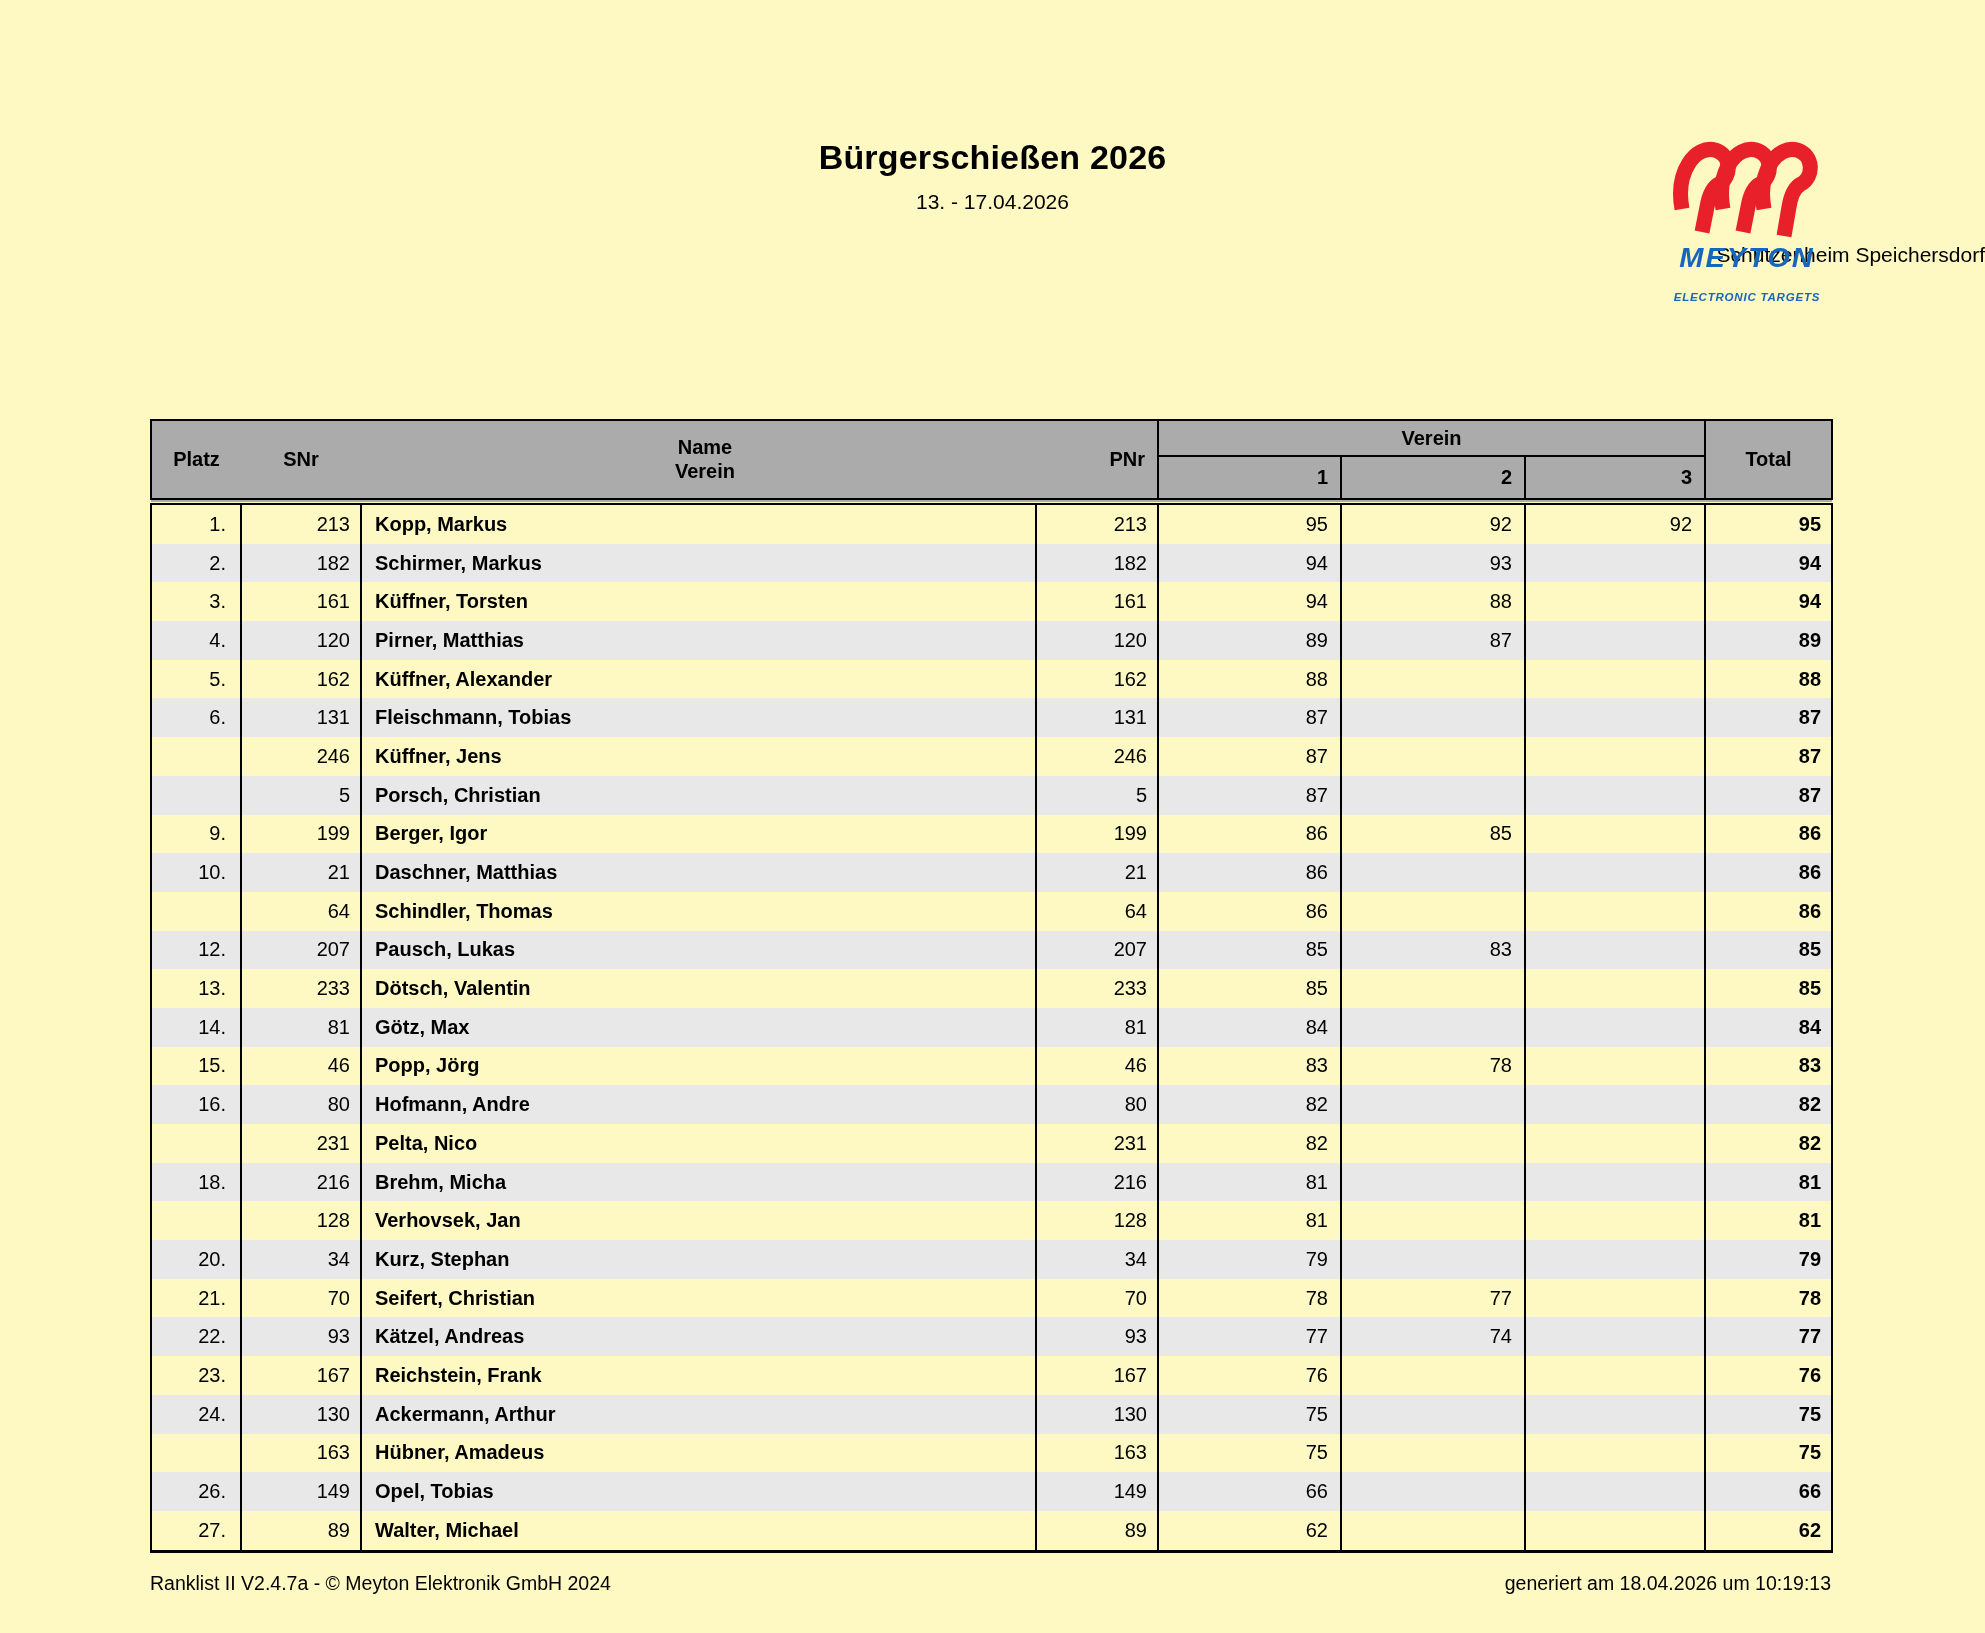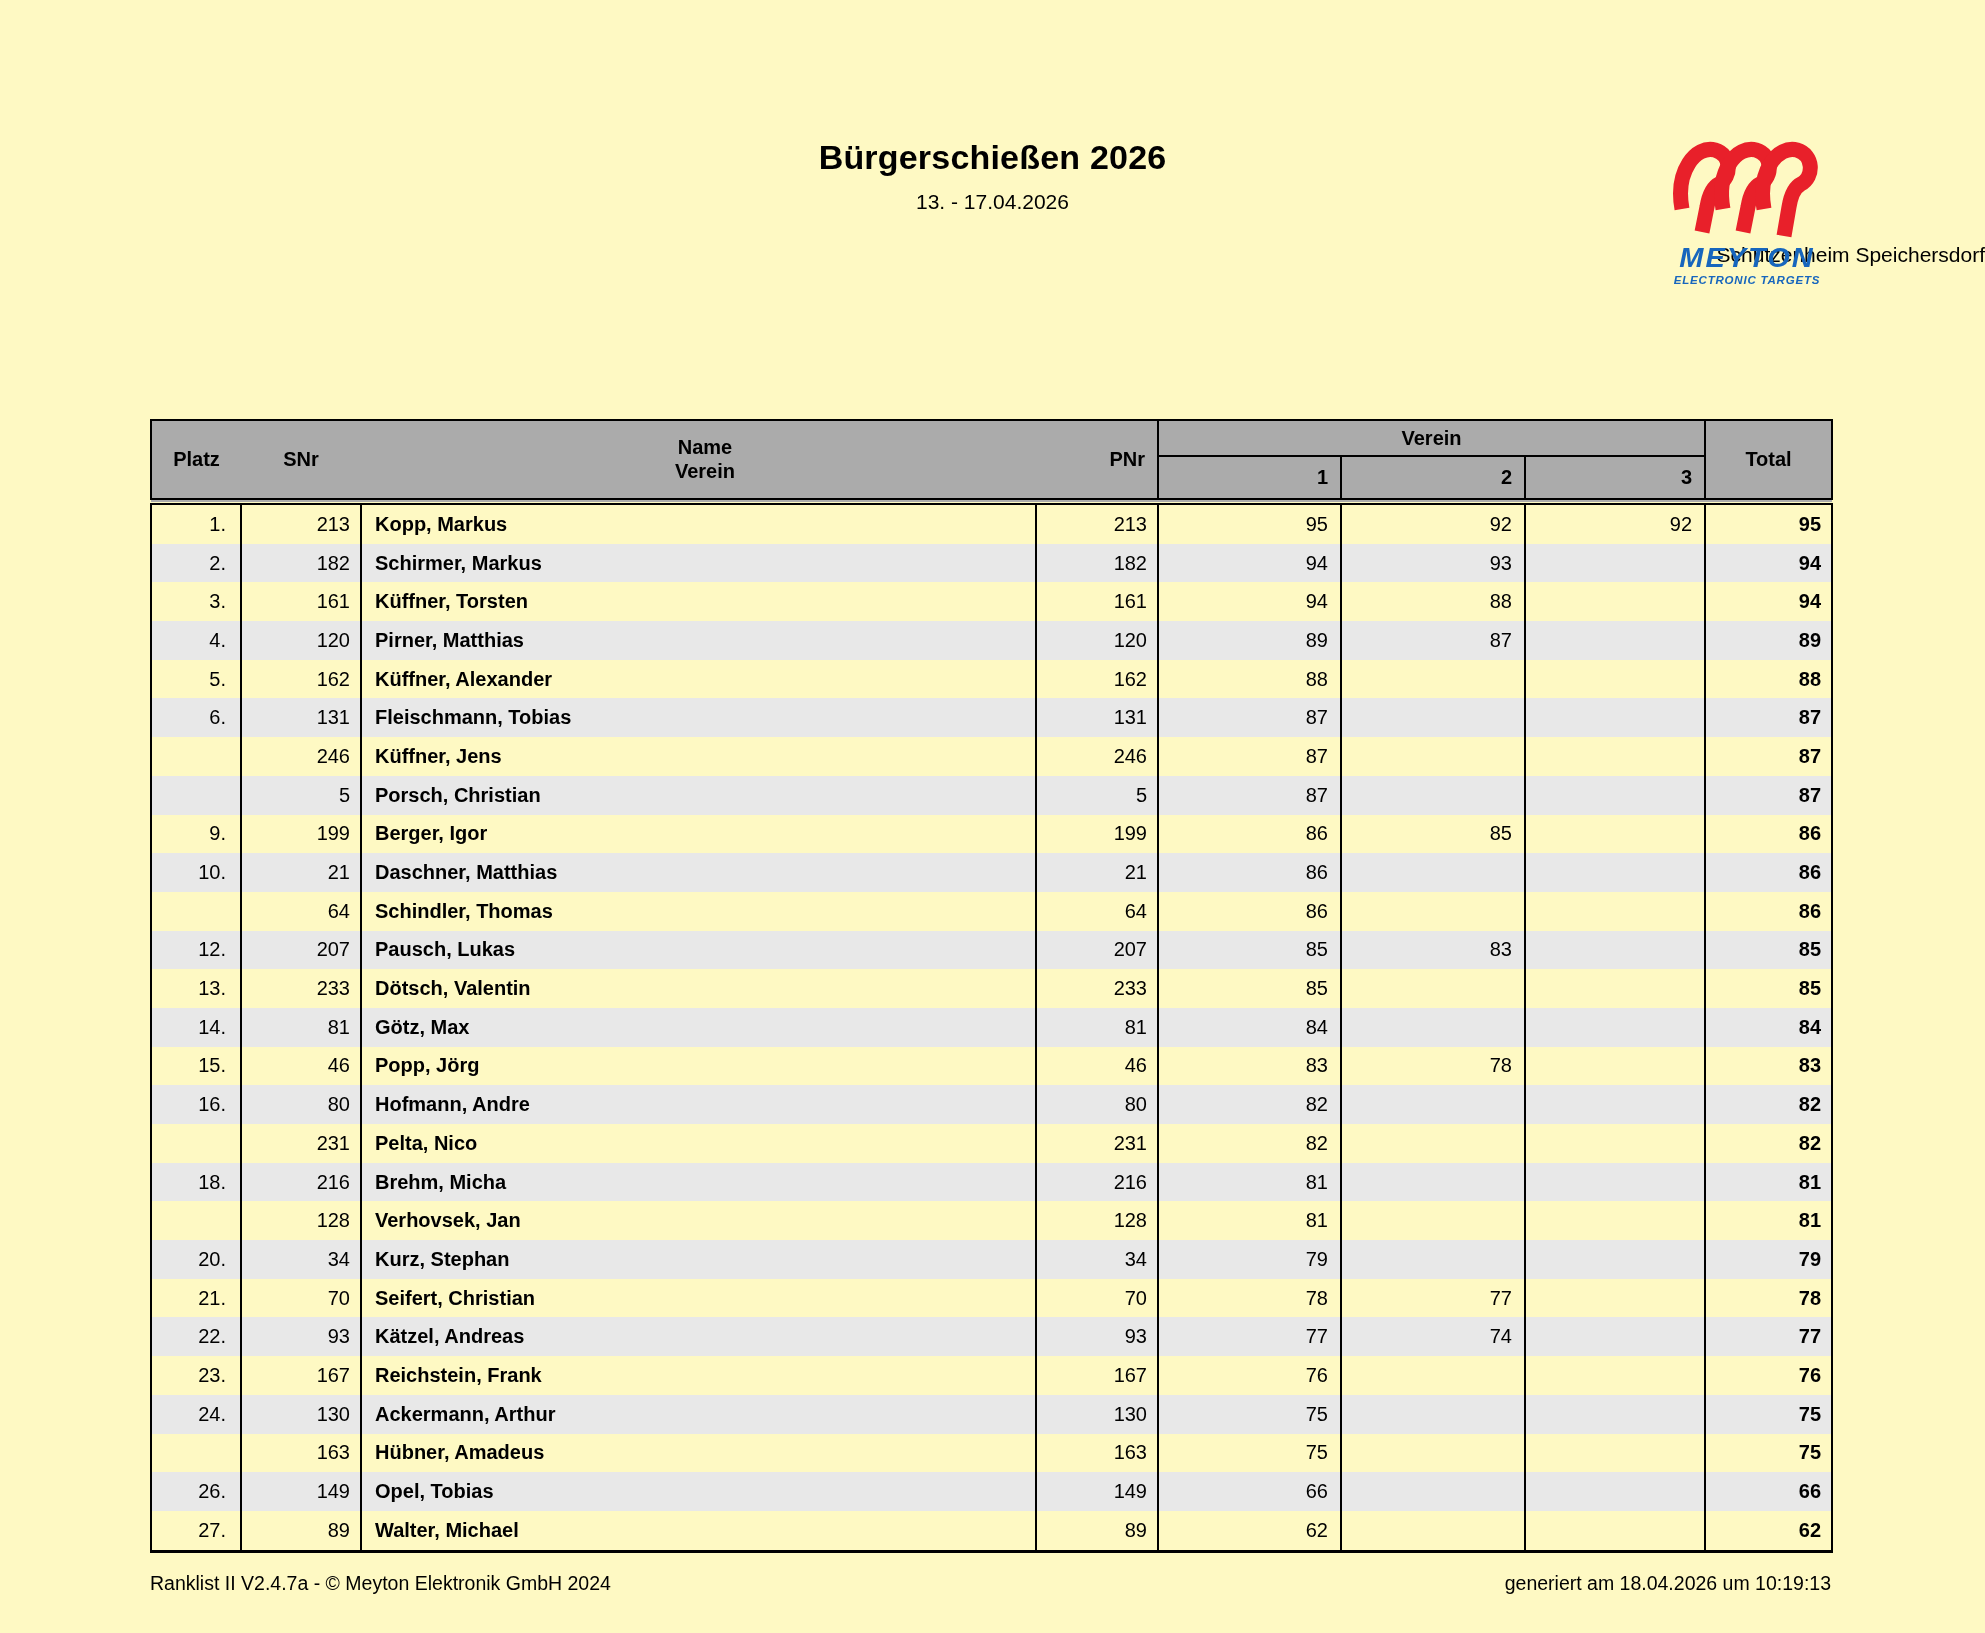--- a/index.html
+++ b/index.html
@@ -21,21 +21,21 @@
   .venue { position: absolute; top: 243px; left: 0; width: 100%;
            text-align: right; font-size: 21px; }
 
   
   .logo { position: absolute; top: 133px; left: 1668px; width: 158px; text-align: center; }
   .logo svg { display: block; margin: 0 auto; }
   .logo-word { color: #1766bd; font-weight: 700; font-style: italic;
                font-size: 29px; letter-spacing: 2px; line-height: 1; margin-top: 2px;
                transform: scaleY(0.95); }
   .logo-tag { color: #1766bd; font-weight: 700; font-style: italic;
-              font-size: 11.5px; letter-spacing: 0.8px; line-height: 1; margin-top: 3px;
+              font-size: 11.5px; letter-spacing: 0.8px; line-height: 1; margin-top: 20px;
               white-space: nowrap; }
 
   
   .section-heading { position: absolute; left: 150px; top: 312px;
                      font-size: 30px; font-weight: 700; line-height: 45px; }
 
   
   .table-wrap { position: absolute; left: 150px; top: 419px; width: 1681px; }
   table.results {
     border-collapse: collapse; table-layout: fixed; width: 1681px;

